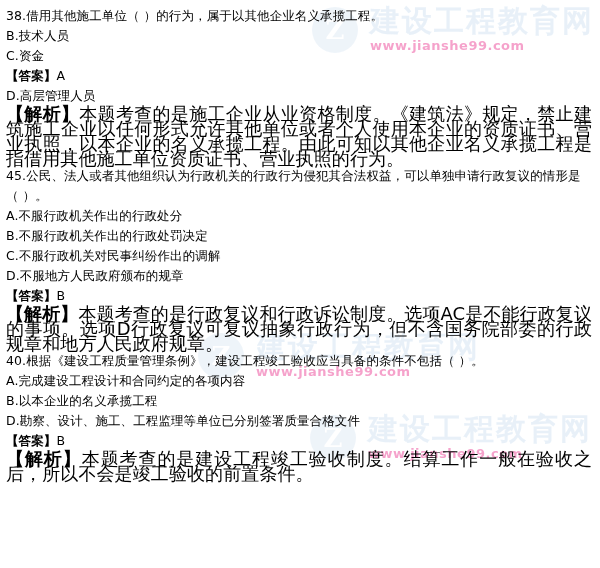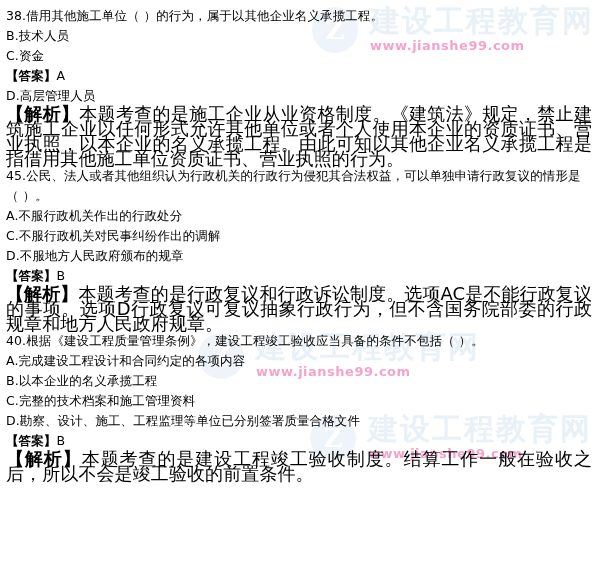--- a/index.html
+++ b/index.html
@@ -151,35 +151,35 @@
     </div>
     <div class="line option">D.高层管理人员</div>
     <div class="line explain">
       <span class="label">【解析】</span><span>本题考查的是施工企业从业资格制度。《建筑法》规定，禁止建筑施工企业以任何形式允许其他单位或者个人使用本企业的资质证书、营业执照，以本企业的名义承揽工程。由此可知以其他企业名义承揽工程是指借用其他施工单位资质证书、营业执照的行为。</span>
     </div>
   </div>
 
   <div class="q-block">
     <div class="line stem">45.公民、法人或者其他组织认为行政机关的行政行为侵犯其合法权益，可以单独申请行政复议的情形是（    ）。</div>
     <div class="line option">A.不服行政机关作出的行政处分</div>
+    <div class="line option">B.不服行政机关作出的行政处罚决定</div>
     <div class="line option">C.不服行政机关对民事纠纷作出的调解</div>
     <div class="line option">D.不服地方人民政府颁布的规章</div>
     <div class="line answer">
       <span class="bold">【答案】</span><span>B</span>
     </div>
     <div class="line explain">
       <span class="label">【解析】</span><span>本题考查的是行政复议和行政诉讼制度。选项AC是不能行政复议的事项。选项D行政复议可复议抽象行政行为，但不含国务院部委的行政规章和地方人民政府规章。</span>
     </div>
   </div>
 
   <div class="q-block">
     <div class="line stem">40.根据《建设工程质量管理条例》，建设工程竣工验收应当具备的条件不包括（    ）。</div>
     <div class="line option">A.完成建设工程设计和合同约定的各项内容</div>
     <div class="line option">B.以本企业的名义承揽工程</div>
-    <div class="line option">C.完整的技术档案和施工管理资料</div>
     <div class="line option">D.勘察、设计、施工、工程监理等单位已分别签署质量合格文件</div>
     <div class="line answer">
       <span class="bold">【答案】</span><span>B</span>
     </div>
     <div class="line explain">
       <span class="label">【解析】</span><span>本题考查的是建设工程竣工验收制度。结算工作一般在验收之后，所以不会是竣工验收的前置条件。</span>
     </div>
   </div>
 
 </div>

